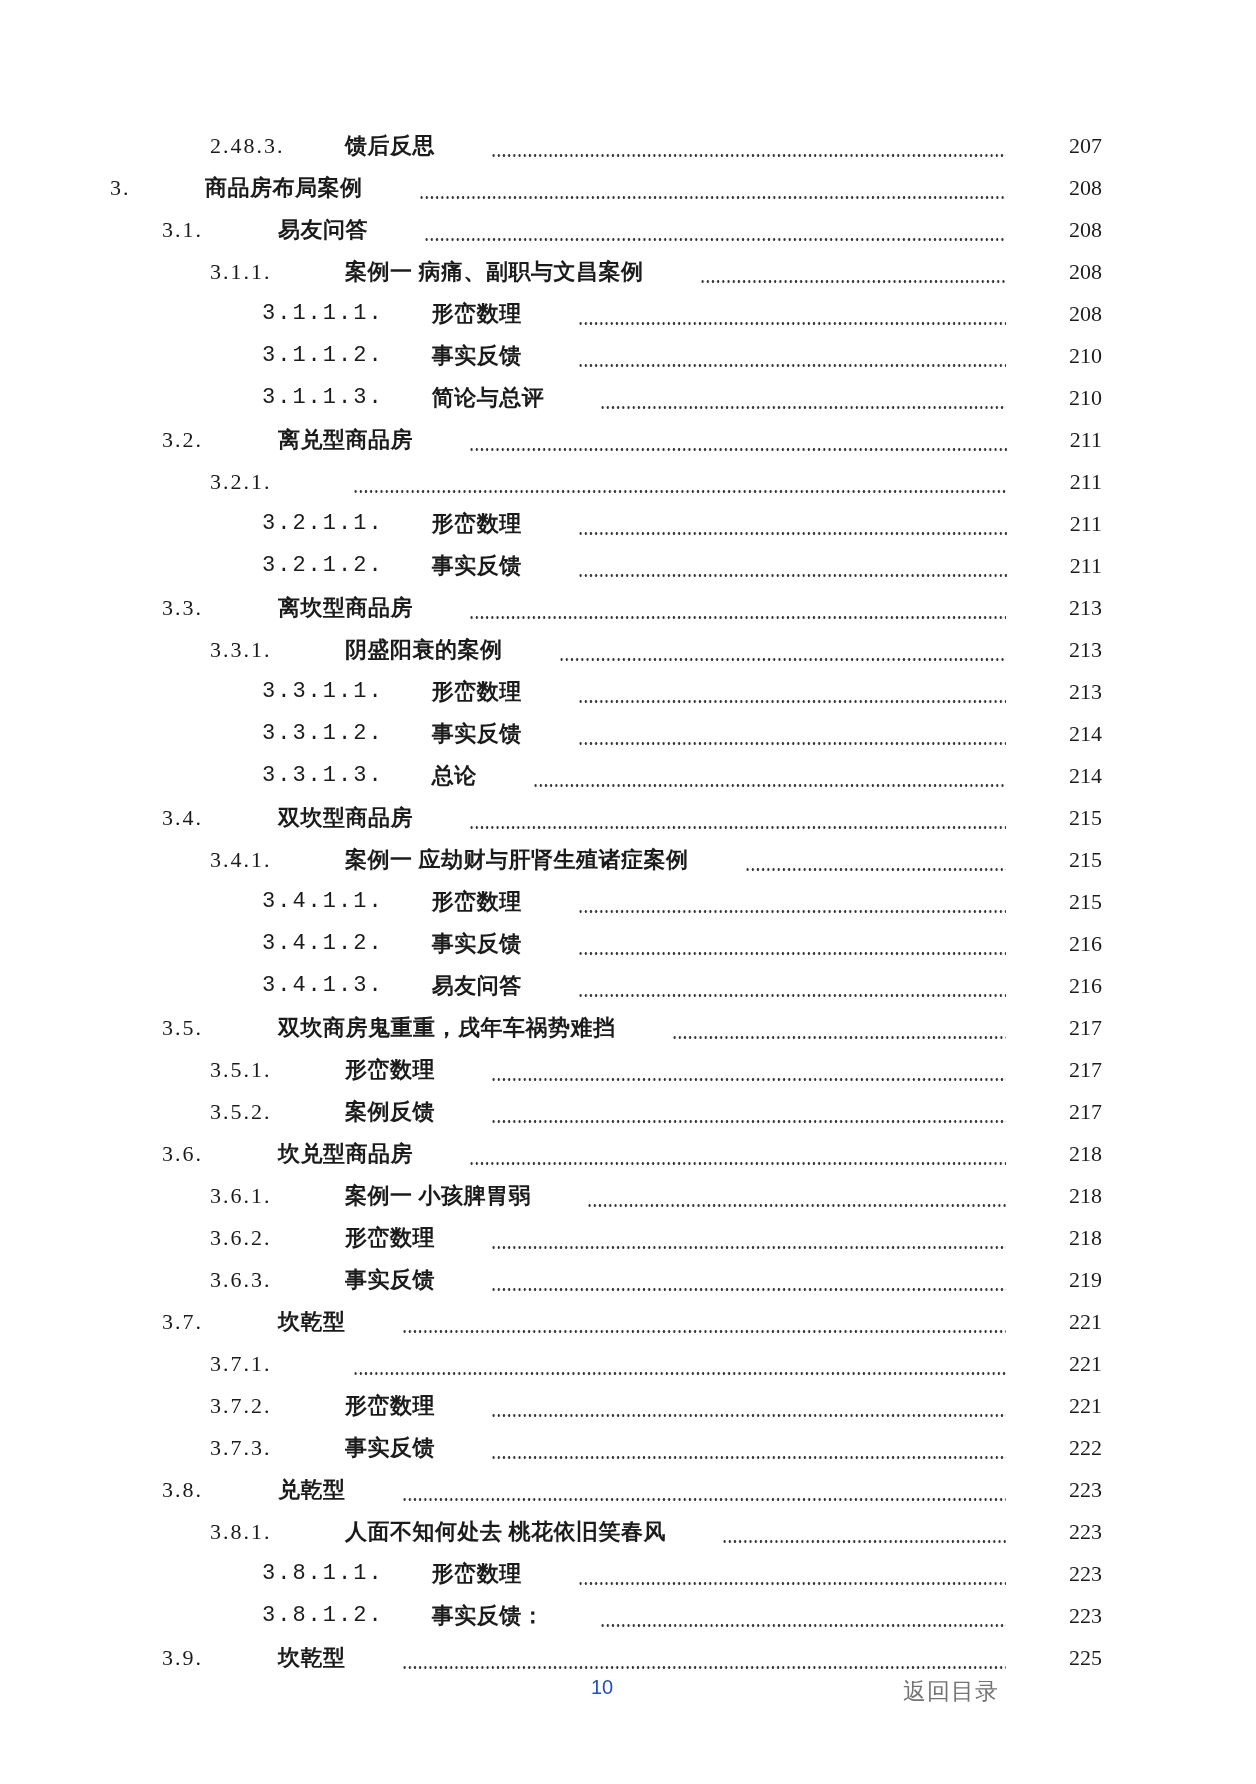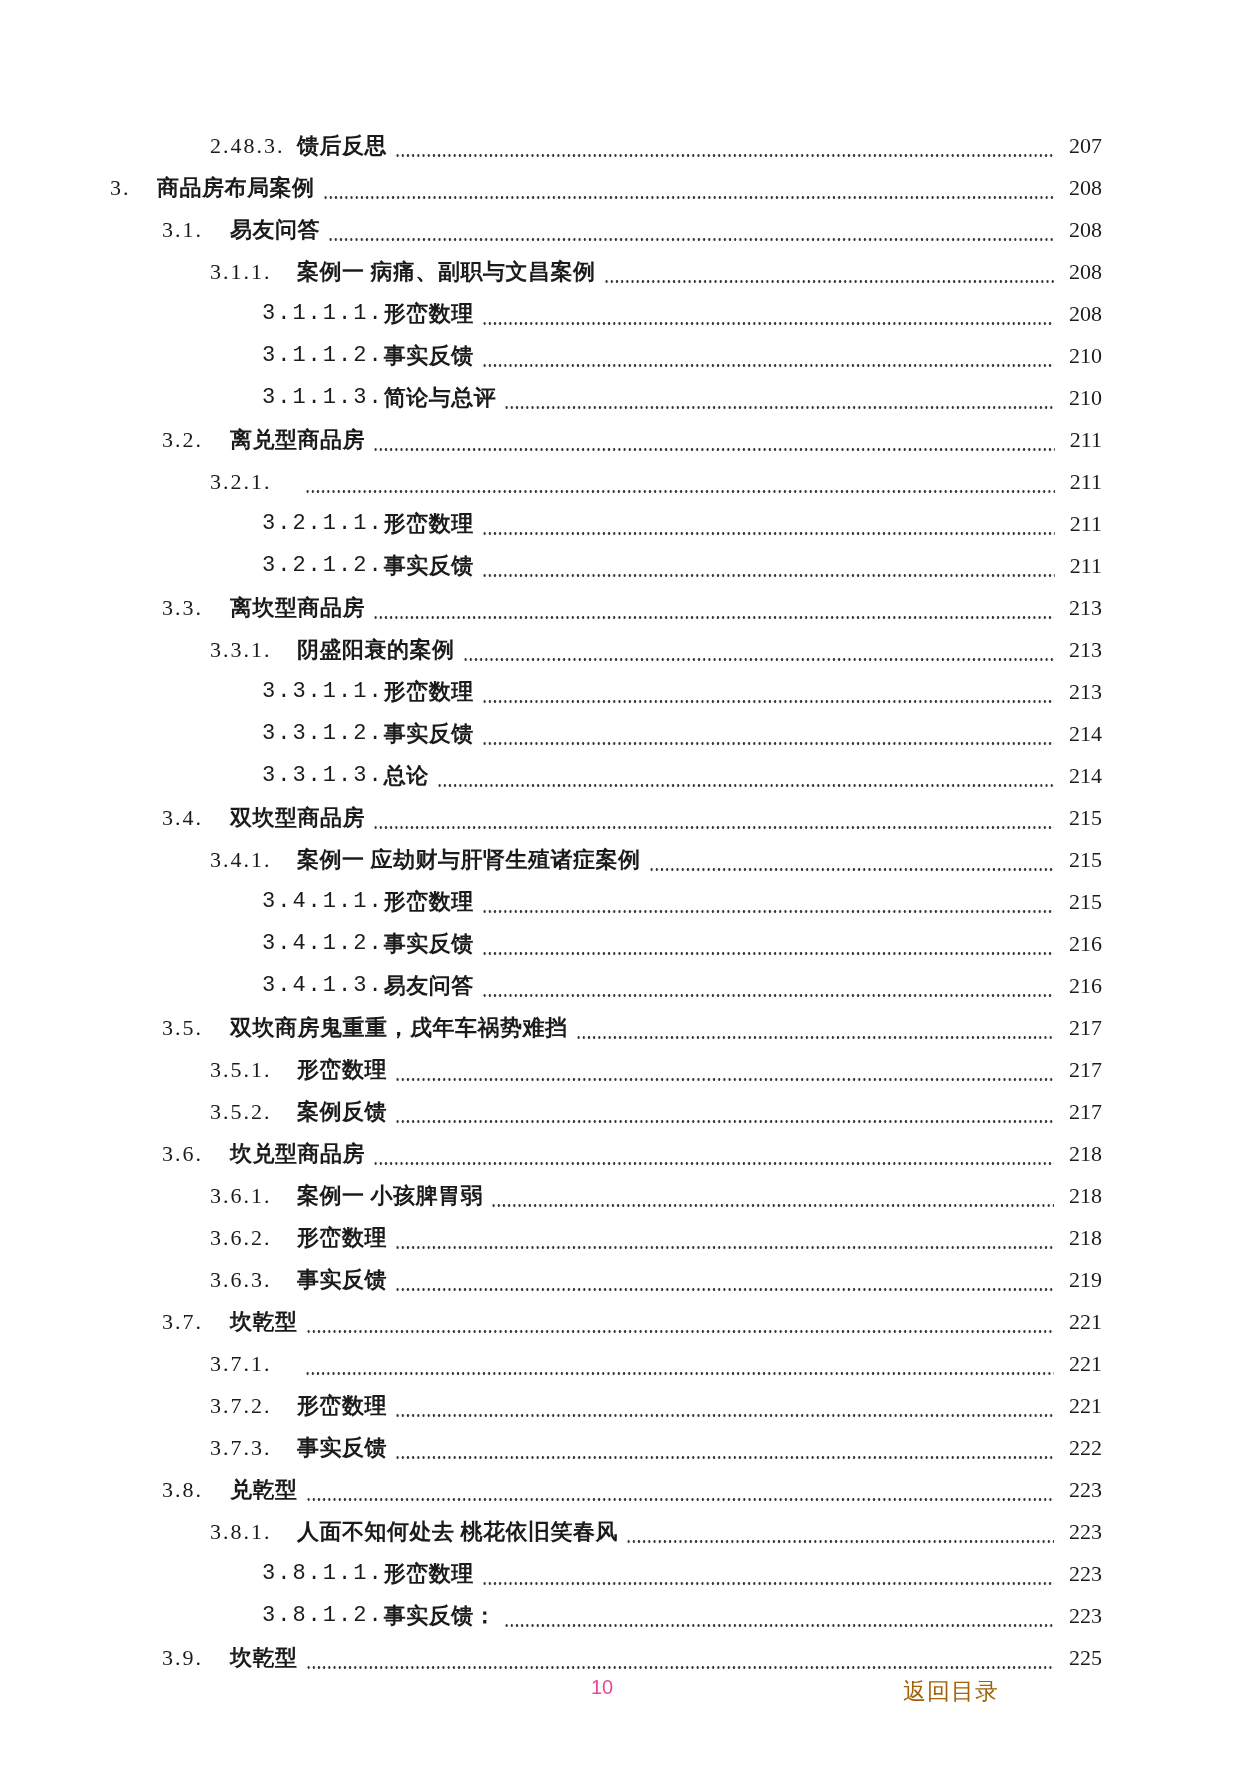--- a/index.html
+++ b/index.html
@@ -25,20 +25,21 @@
     width: 992px;
   }
   .toc-row {
     display: flex;
     align-items: center;
     height: 42px;
     font-size: 22px;
     line-height: 42px;
     white-space: nowrap;
     cursor: pointer;
+    gap: 48px;
   }
   .toc-row.lvl1 { padding-left: 0px; }
   .toc-row.lvl2 { padding-left: 52px; }
   .toc-row.lvl3 { padding-left: 100px; }
   .toc-row.lvl4 { padding-left: 152px; }
 
   .toc-num {
     display: inline-block;
     letter-spacing: 2px;
     flex: 0 0 auto;
@@ -76,30 +77,30 @@
     height: 40px;
   }
   .footer-page-num {
     position: absolute;
     left: 0;
     top: 4px;
     width: 1204px;
     text-align: center;
     font-family: "Liberation Sans", sans-serif;
     font-size: 20px;
-    color: #ec4899;
+    color: #1d4ed8;
   }
   .back-link {
     position: absolute;
     left: 903px;
     top: 4px;
     font-family: "Liberation Sans", sans-serif;
     font-size: 23px;
     letter-spacing: 1px;
-    color: #a16207;
+    color: #737373;
     cursor: pointer;
   }
 </style>
 </head>
 <body>
 
 <div class="page">
 
   <div class="toc" id="toc">
       <div class="toc-row lvl3">

